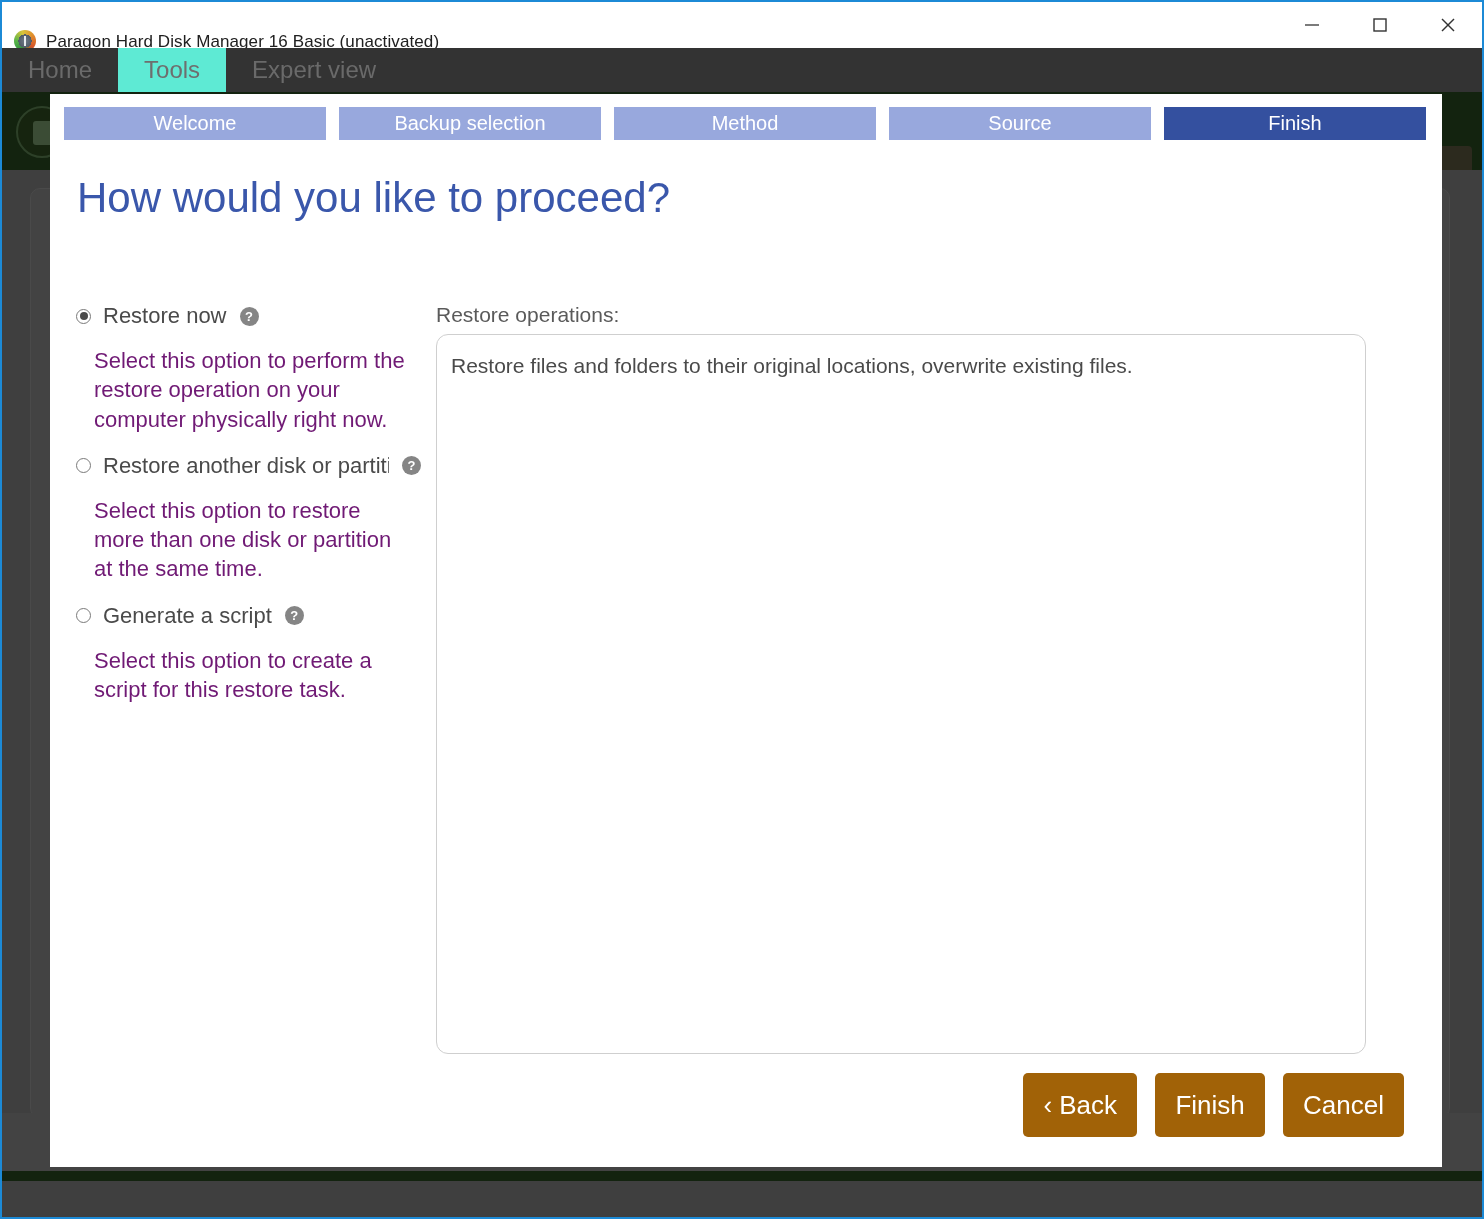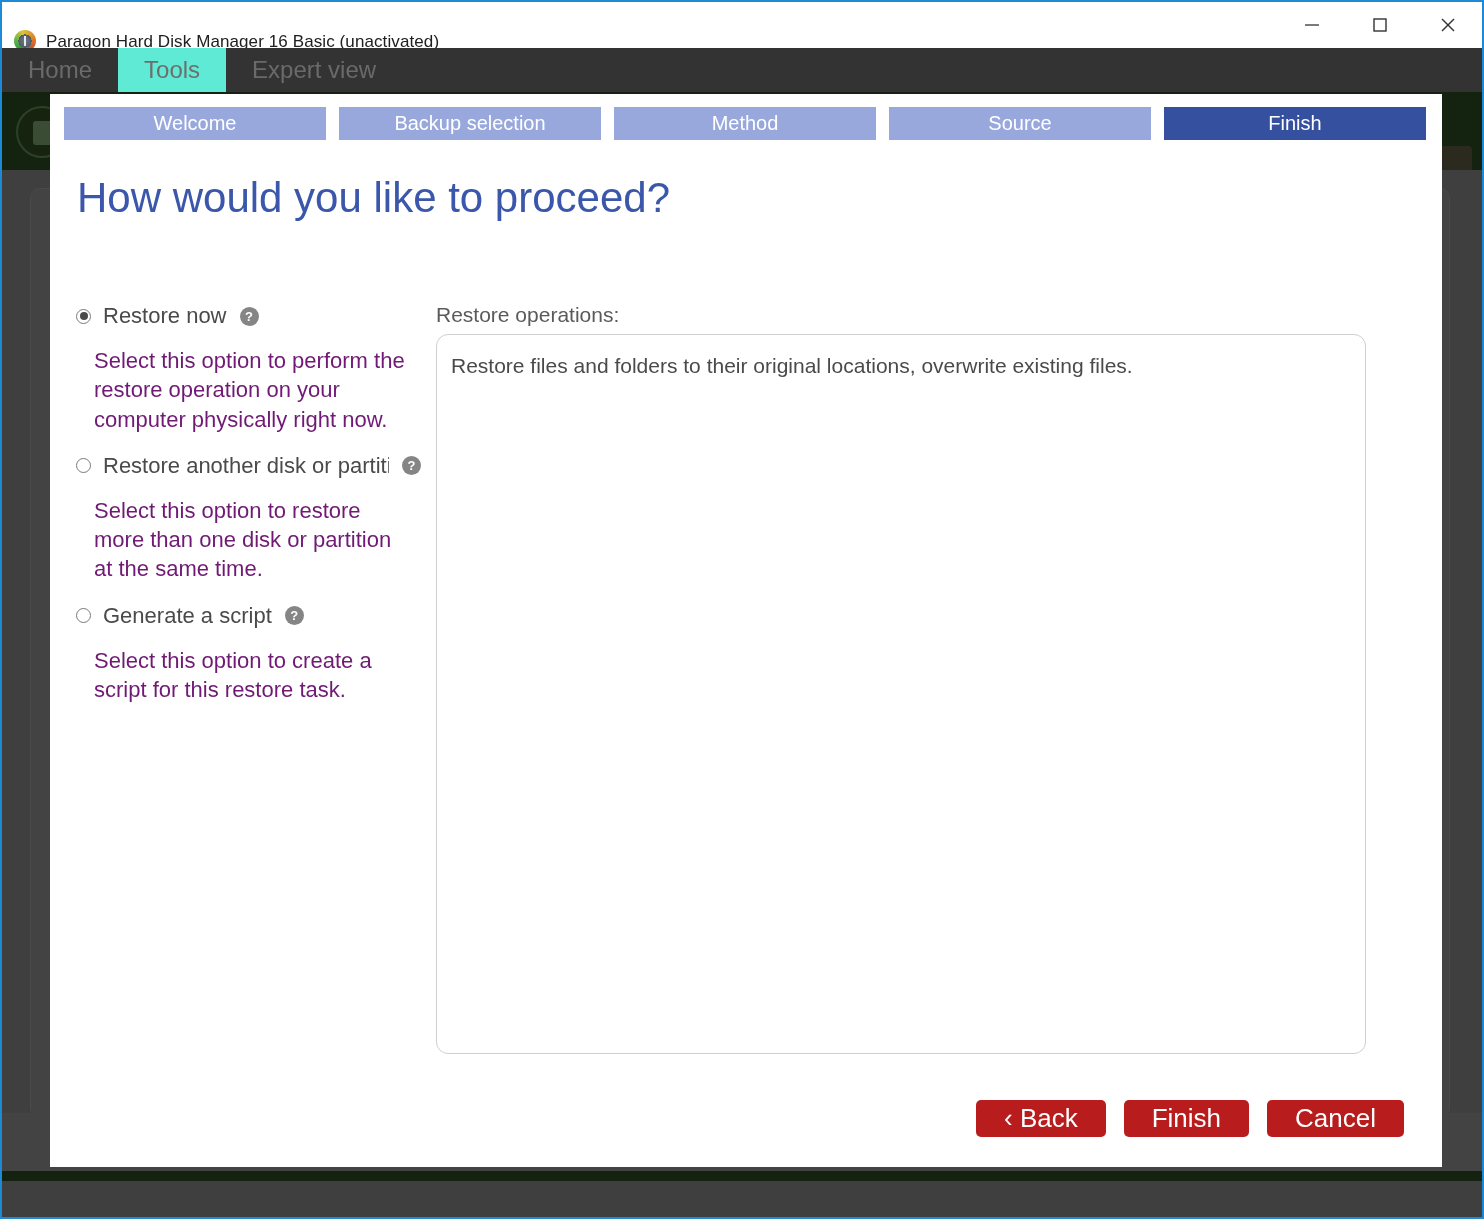--- a/index.html
+++ b/index.html
@@ -239,24 +239,24 @@
     padding: 19px 0 0 14px;
     font-size: 21px; color: #4a4a4a;
   }
 
   
   #footer {
     position: absolute; right: 38px; bottom: 30px;
     display: flex; gap: 18px; align-items: center;
   }
   .dlg-btn {
-    height: 37px;
+    height: 64px;
     min-width: 110px;
-    padding: 0 28px;
-    background: #b91c1c;
+    padding: 0 20px;
+    background: #a16207;
     color: #ffffff;
     border: none; border-radius: 5px;
     font-family: "Liberation Sans", sans-serif;
     font-size: 26px;
     display: flex; align-items: center; justify-content: center;
     white-space: nowrap;
     cursor: default;
   }
 </style>
 </head>

